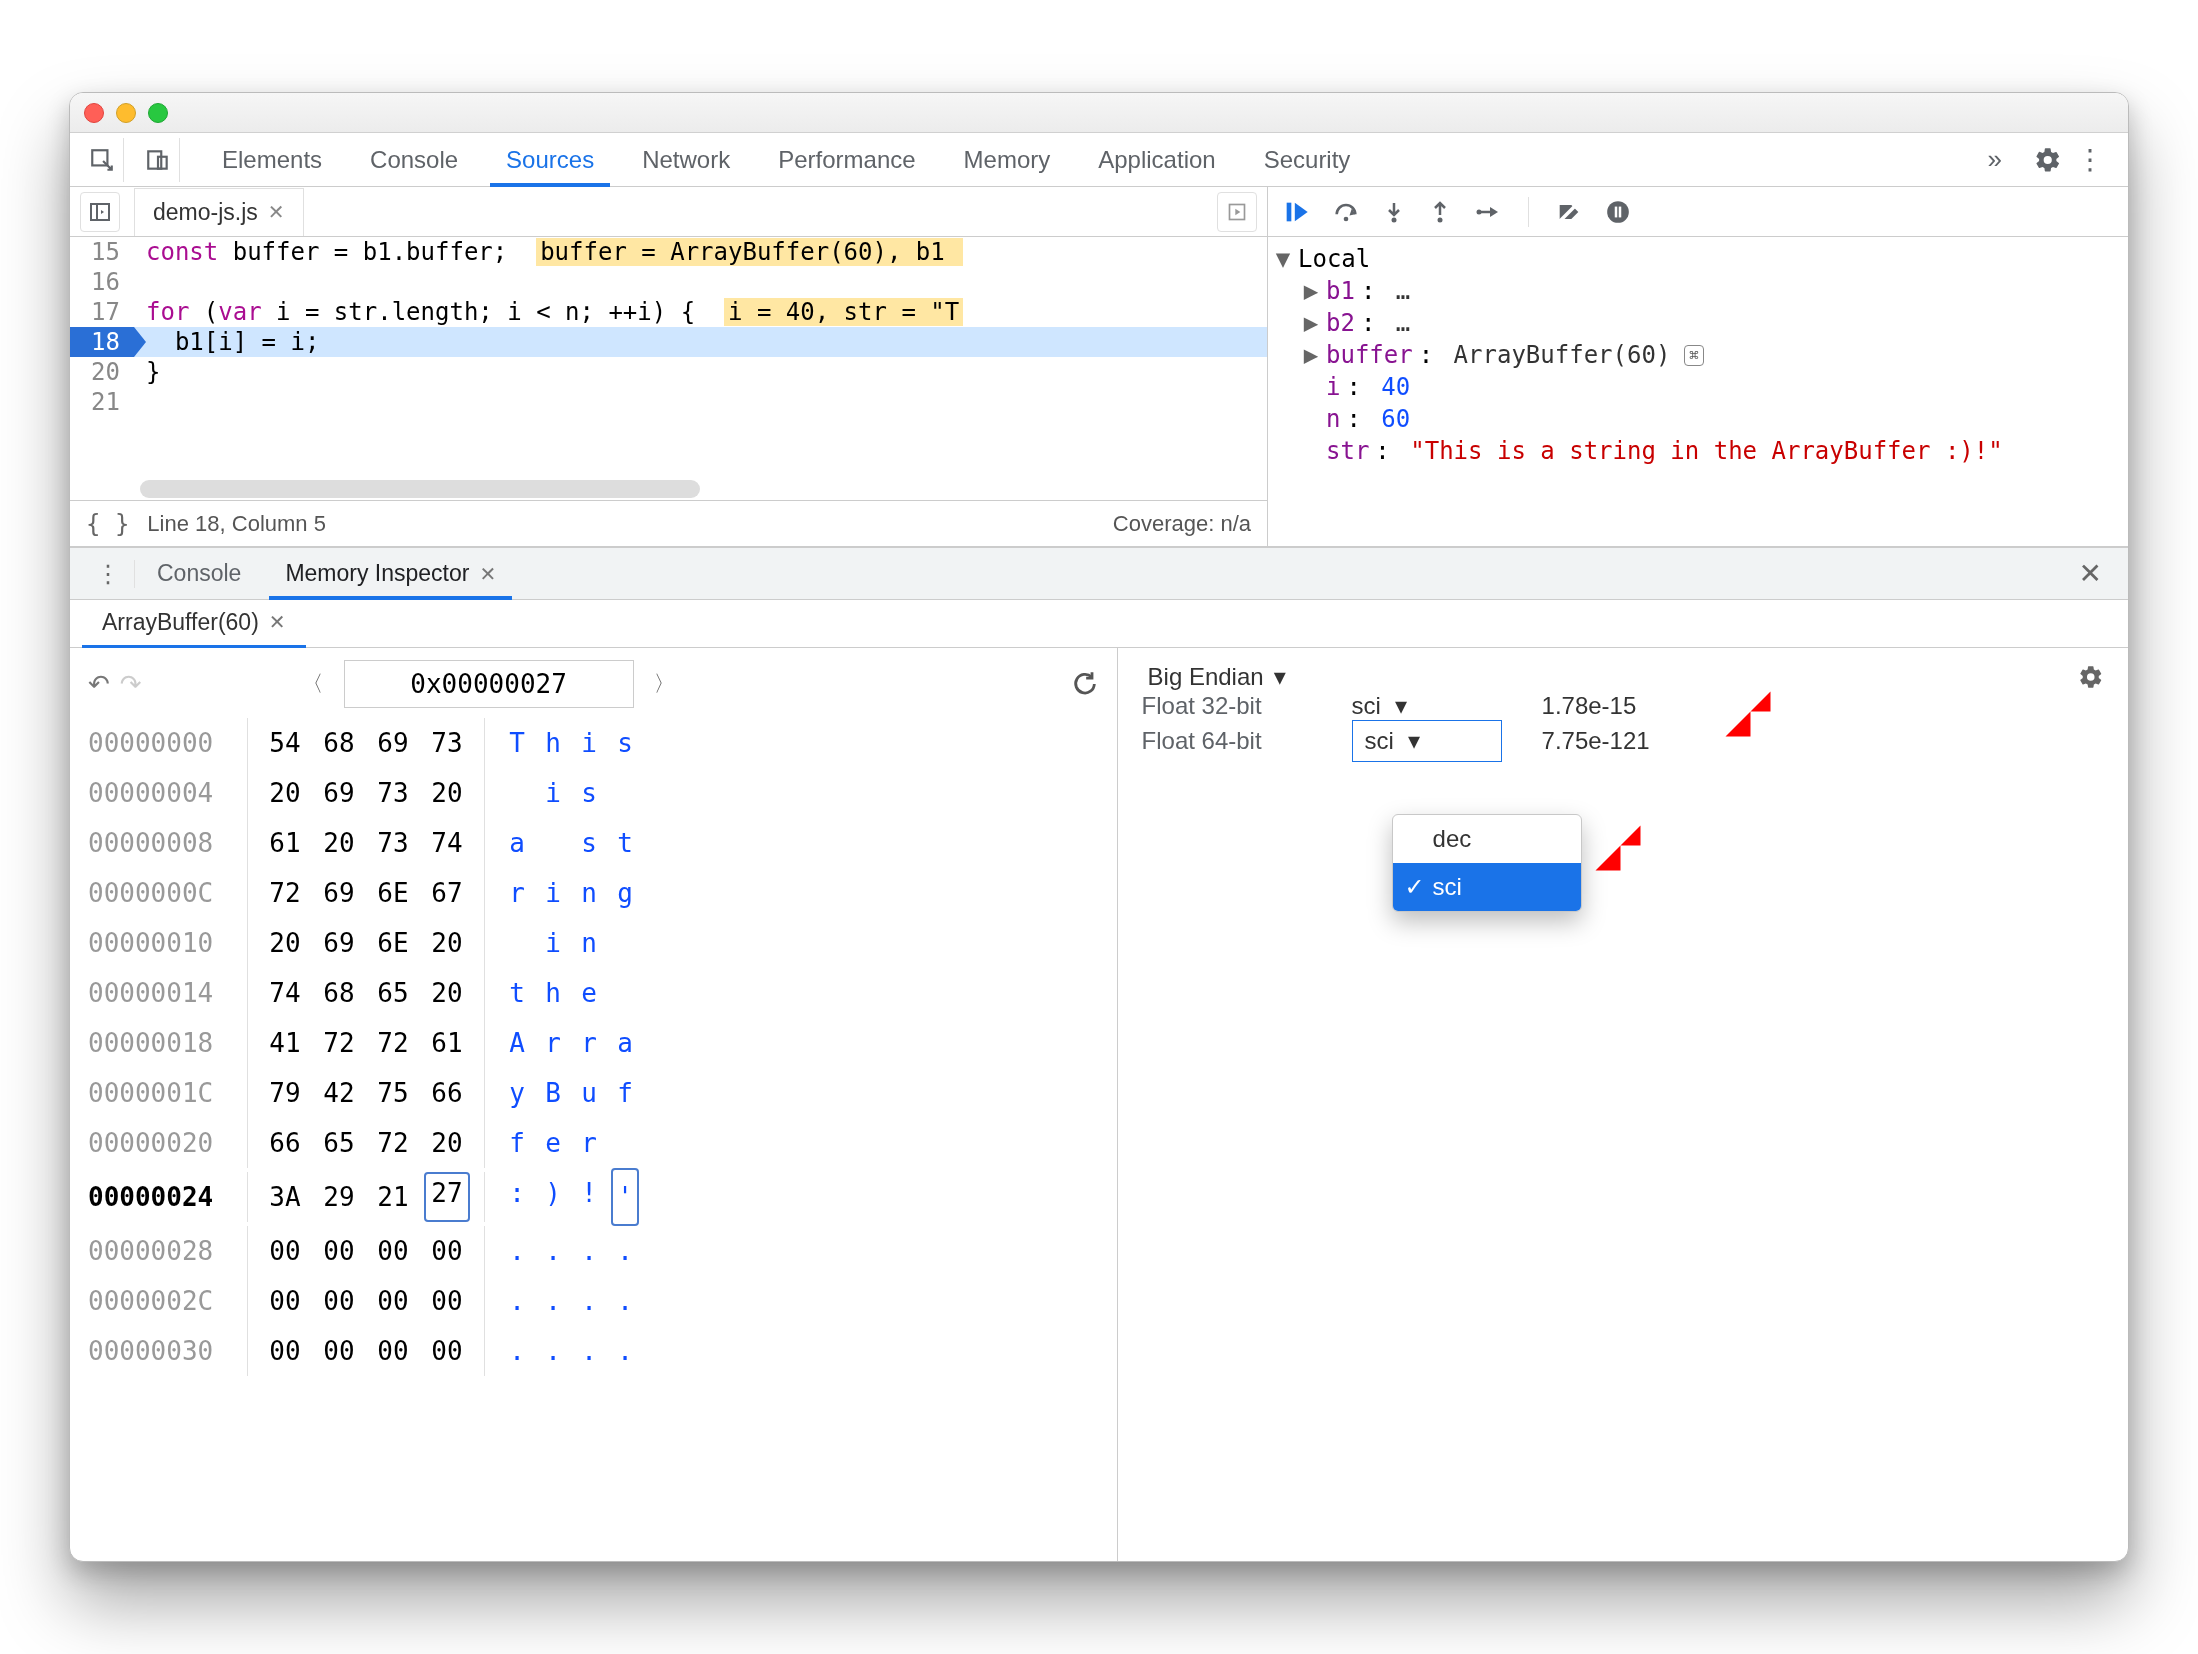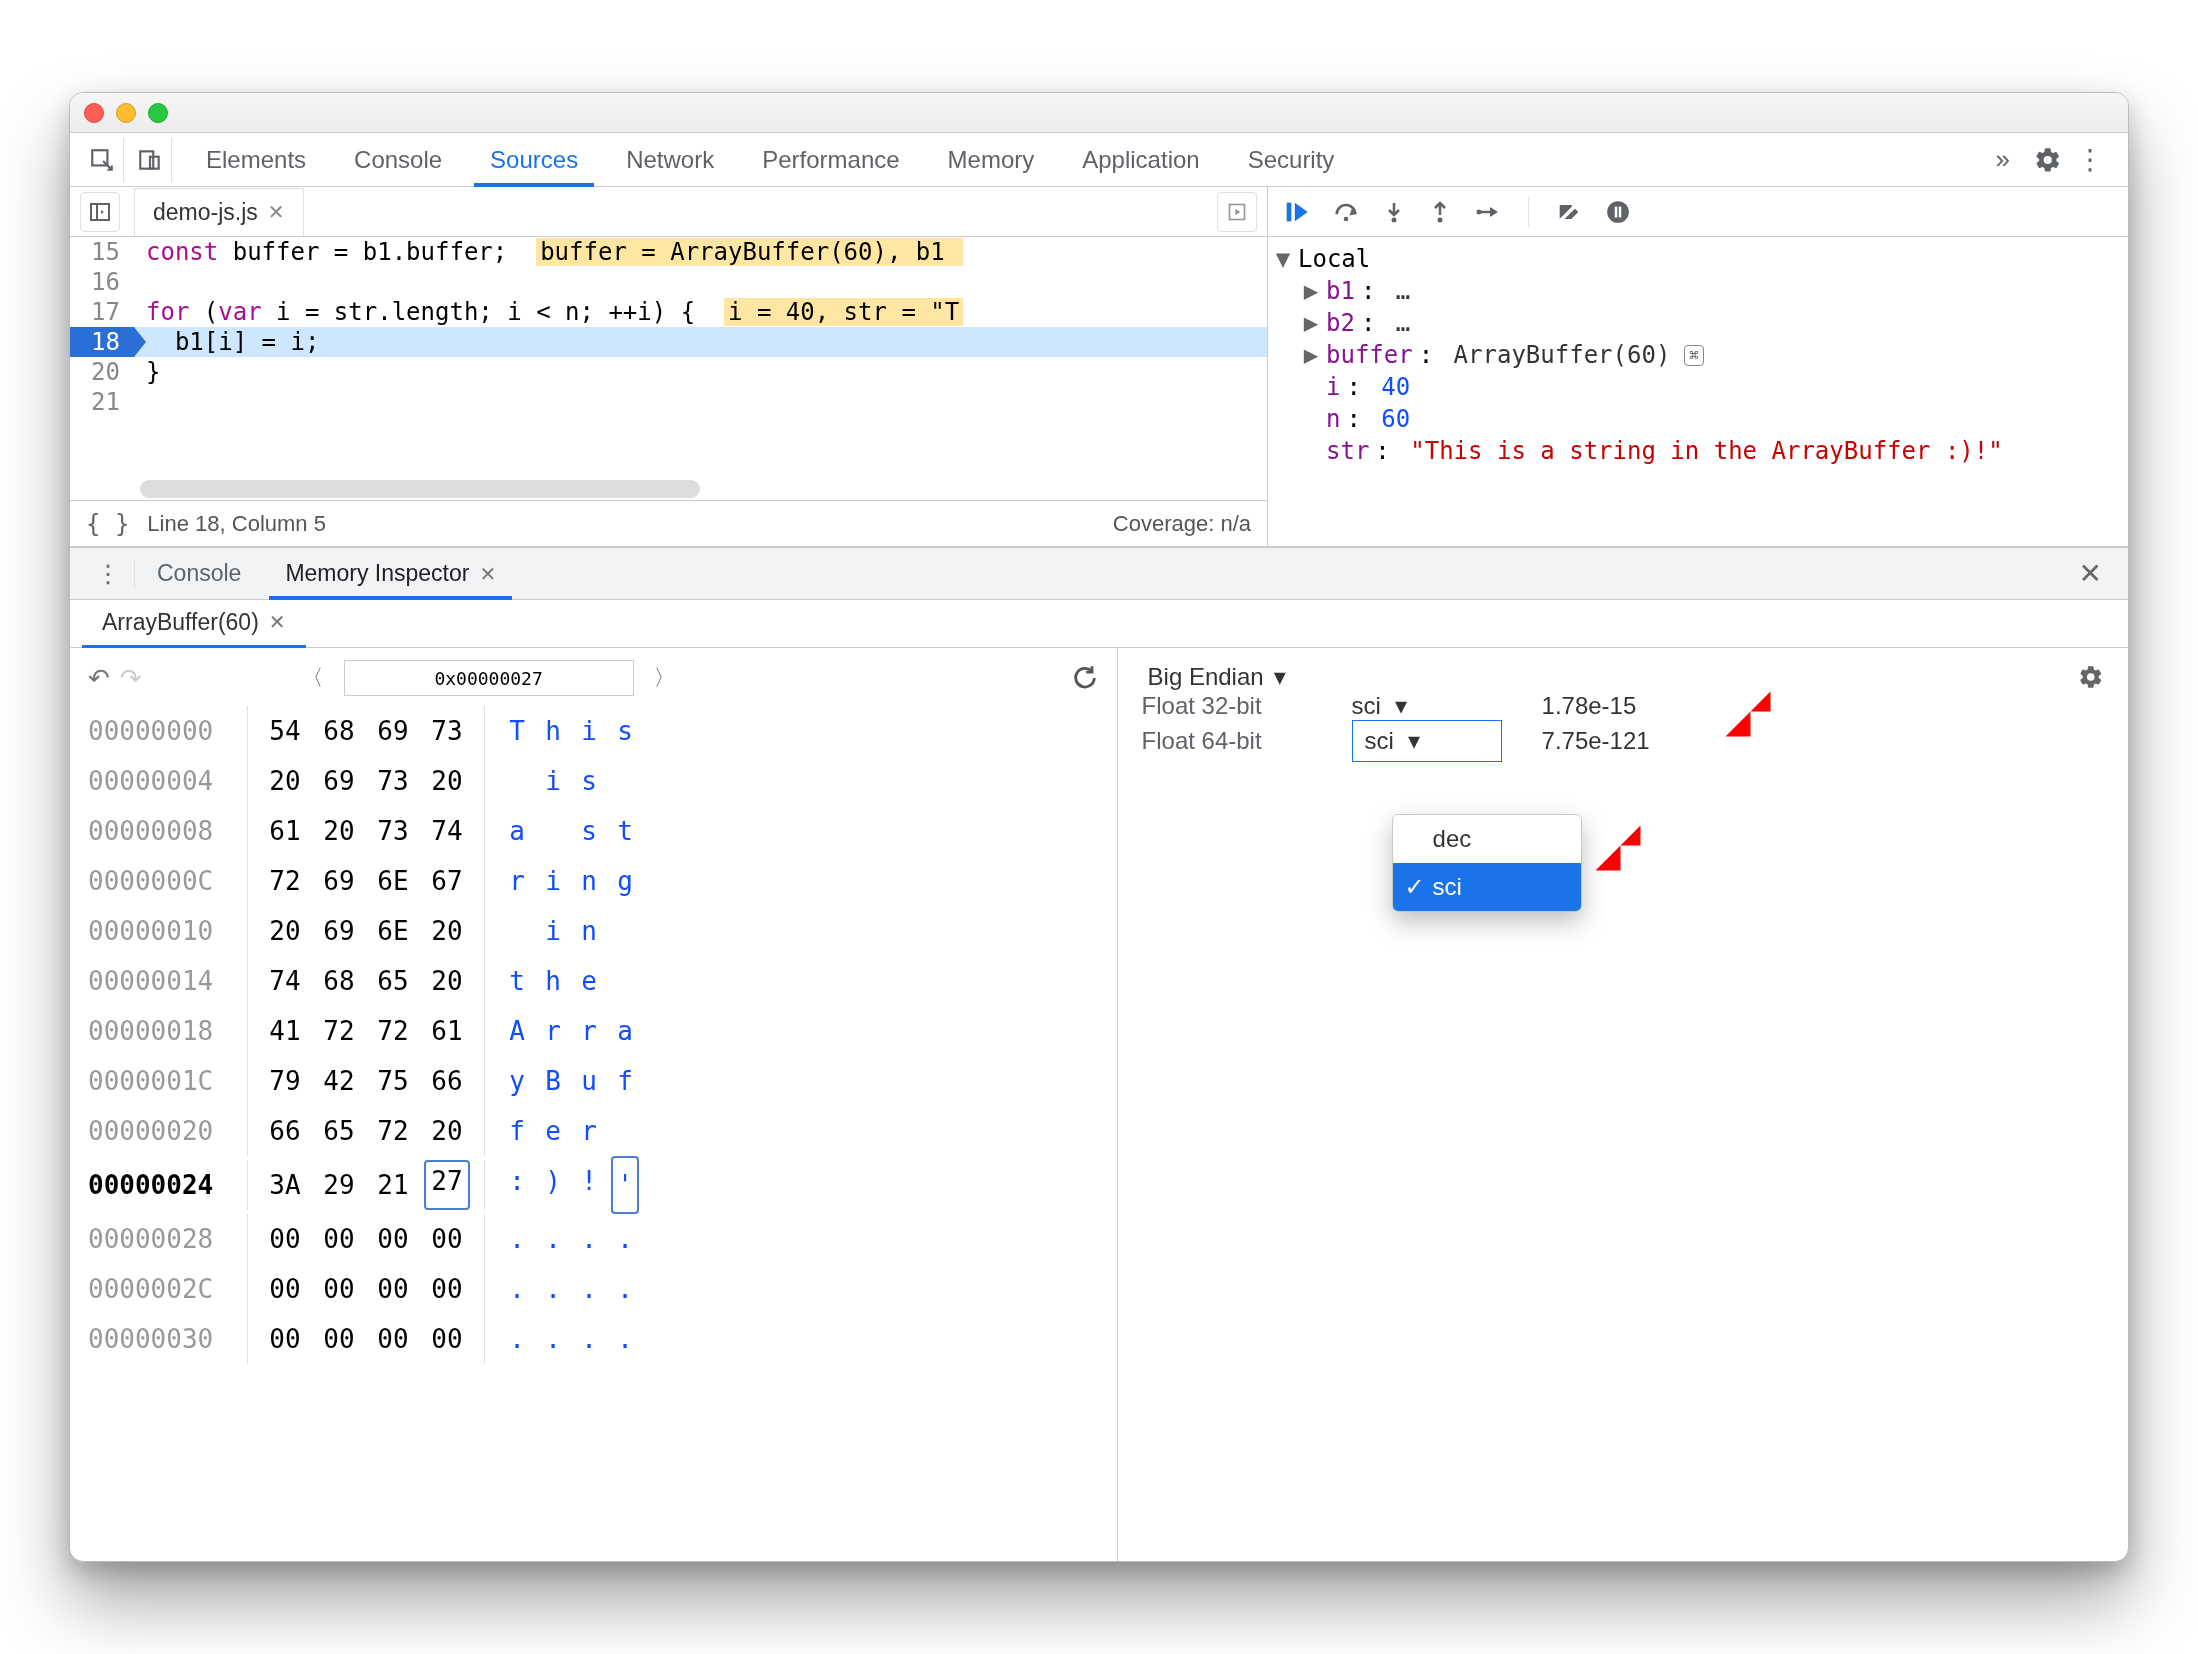--- a/index.html
+++ b/index.html
@@ -34,21 +34,21 @@
   .titlebar { height:40px; background:linear-gradient(#f6f6f6,#ececec); border-bottom:1px solid #d0d0d0;
     display:flex; align-items:center; padding:0 14px; position:relative;}
   .traffic { display:flex; gap:12px; }
   .traffic span{ width:20px;height:20px;border-radius:50%; display:inline-block;}
   .tl-close{background:#ff5f57;border:1px solid #e0443e;}
   .tl-min{background:#febc2e;border:1px solid #d09f27;}
   .tl-max{background:#28c840;border:1px solid #1fa634;}
   .title { position:absolute; left:0;right:0;text-align:center; font-size:22px;color:#555;}
   
   
-  .toolbar { height:54px; border-bottom:1px solid var(--border); display:flex; align-items:center; padding:0 10px; gap:4px;}
+  .toolbar { height:54px; border-bottom:1px solid var(--border); display:flex; align-items:center; padding:0 10px; gap:12px;}
   .toolbar .icon-btn { width:44px;height:44px;display:flex;align-items:center;justify-content:center;
      color:#5f6368; border-right:1px solid var(--border-light); }
   .tabs { display:flex; align-items:center; gap:0; margin-left:6px; flex:1;}
   .tab { padding:0 24px; height:54px; display:flex;align-items:center; font-size:24px; color:#5f6368; position:relative;}
   .tab.active{ color:var(--tab-blue);}
   .tab.active:after{content:"";position:absolute;bottom:0;left:8px;right:8px;height:4px;background:var(--tab-blue);}
   .toolbar .right-icons{ display:flex;align-items:center;gap:14px; padding-right:14px;}
 
   
   .workspace { flex:1; display:flex; flex-direction:column; min-height:0;}
@@ -107,22 +107,22 @@
   .drawer-subtab{ height:48px; display:flex;align-items:center; padding:0 12px; border-bottom:1px solid var(--border);}
   .drawer-subtab .subtab{ padding:0 20px;height:48px;display:flex;align-items:center;gap:10px;font-size:23px;color:#333;position:relative;border-bottom:3px solid var(--tab-blue);}
   .drawer-subtab .subtab .close{color:#777;font-size:20px;}
 
   .drawer-body{ flex:1; display:flex; min-height:0;}
   .hex-pane{ flex:1.05; border-right:1px solid var(--border); display:flex;flex-direction:column; padding:12px 18px;}
   .hex-toolbar{ display:flex;align-items:center; gap:10px; margin-bottom:10px;}
   .hex-toolbar .undo,.hex-toolbar .redo{color:#777;font-size:26px;}
   .hex-toolbar .redo{color:#ccc;}
   .hex-toolbar .navbtn{color:#666;font-size:22px;padding:0 10px;}
-  .hex-toolbar input.addr{ width:290px; height:36px; border:1px solid var(--border); text-align:center; font-family:var(--mono);
-    font-size:18px;}
+  .hex-toolbar input.addr{ width:290px; height:48px; border:1px solid var(--border); text-align:center; font-family:var(--mono);
+    font-size:26px;}
   .hex-toolbar .refresh{margin-left:auto;color:#555;font-size:26px;}
   .hex-grid{ font-family:var(--mono); font-size:26px; line-height:50px;}
   .hex-row{ display:flex; align-items:center;}
   .hex-addr{ width:160px; color:#999; border-right:1px solid var(--border-light); padding-right:12px;}
   .hex-addr.bold{color:#000;font-weight:700;}
   .hex-bytes{ padding:0 14px; border-right:1px solid var(--border-light); display:flex; gap:8px;}
   .hex-bytes span{ width:46px; text-align:center;}
   .hex-bytes span.sel{ border:2px solid #4a7ccf; border-radius:4px; line-height:30px; padding:4px 0;}
   .hex-ascii{ padding-left:18px; display:flex; gap:8px; color:var(--darkblue);}
   .hex-ascii span{ width:28px;text-align:center;}

